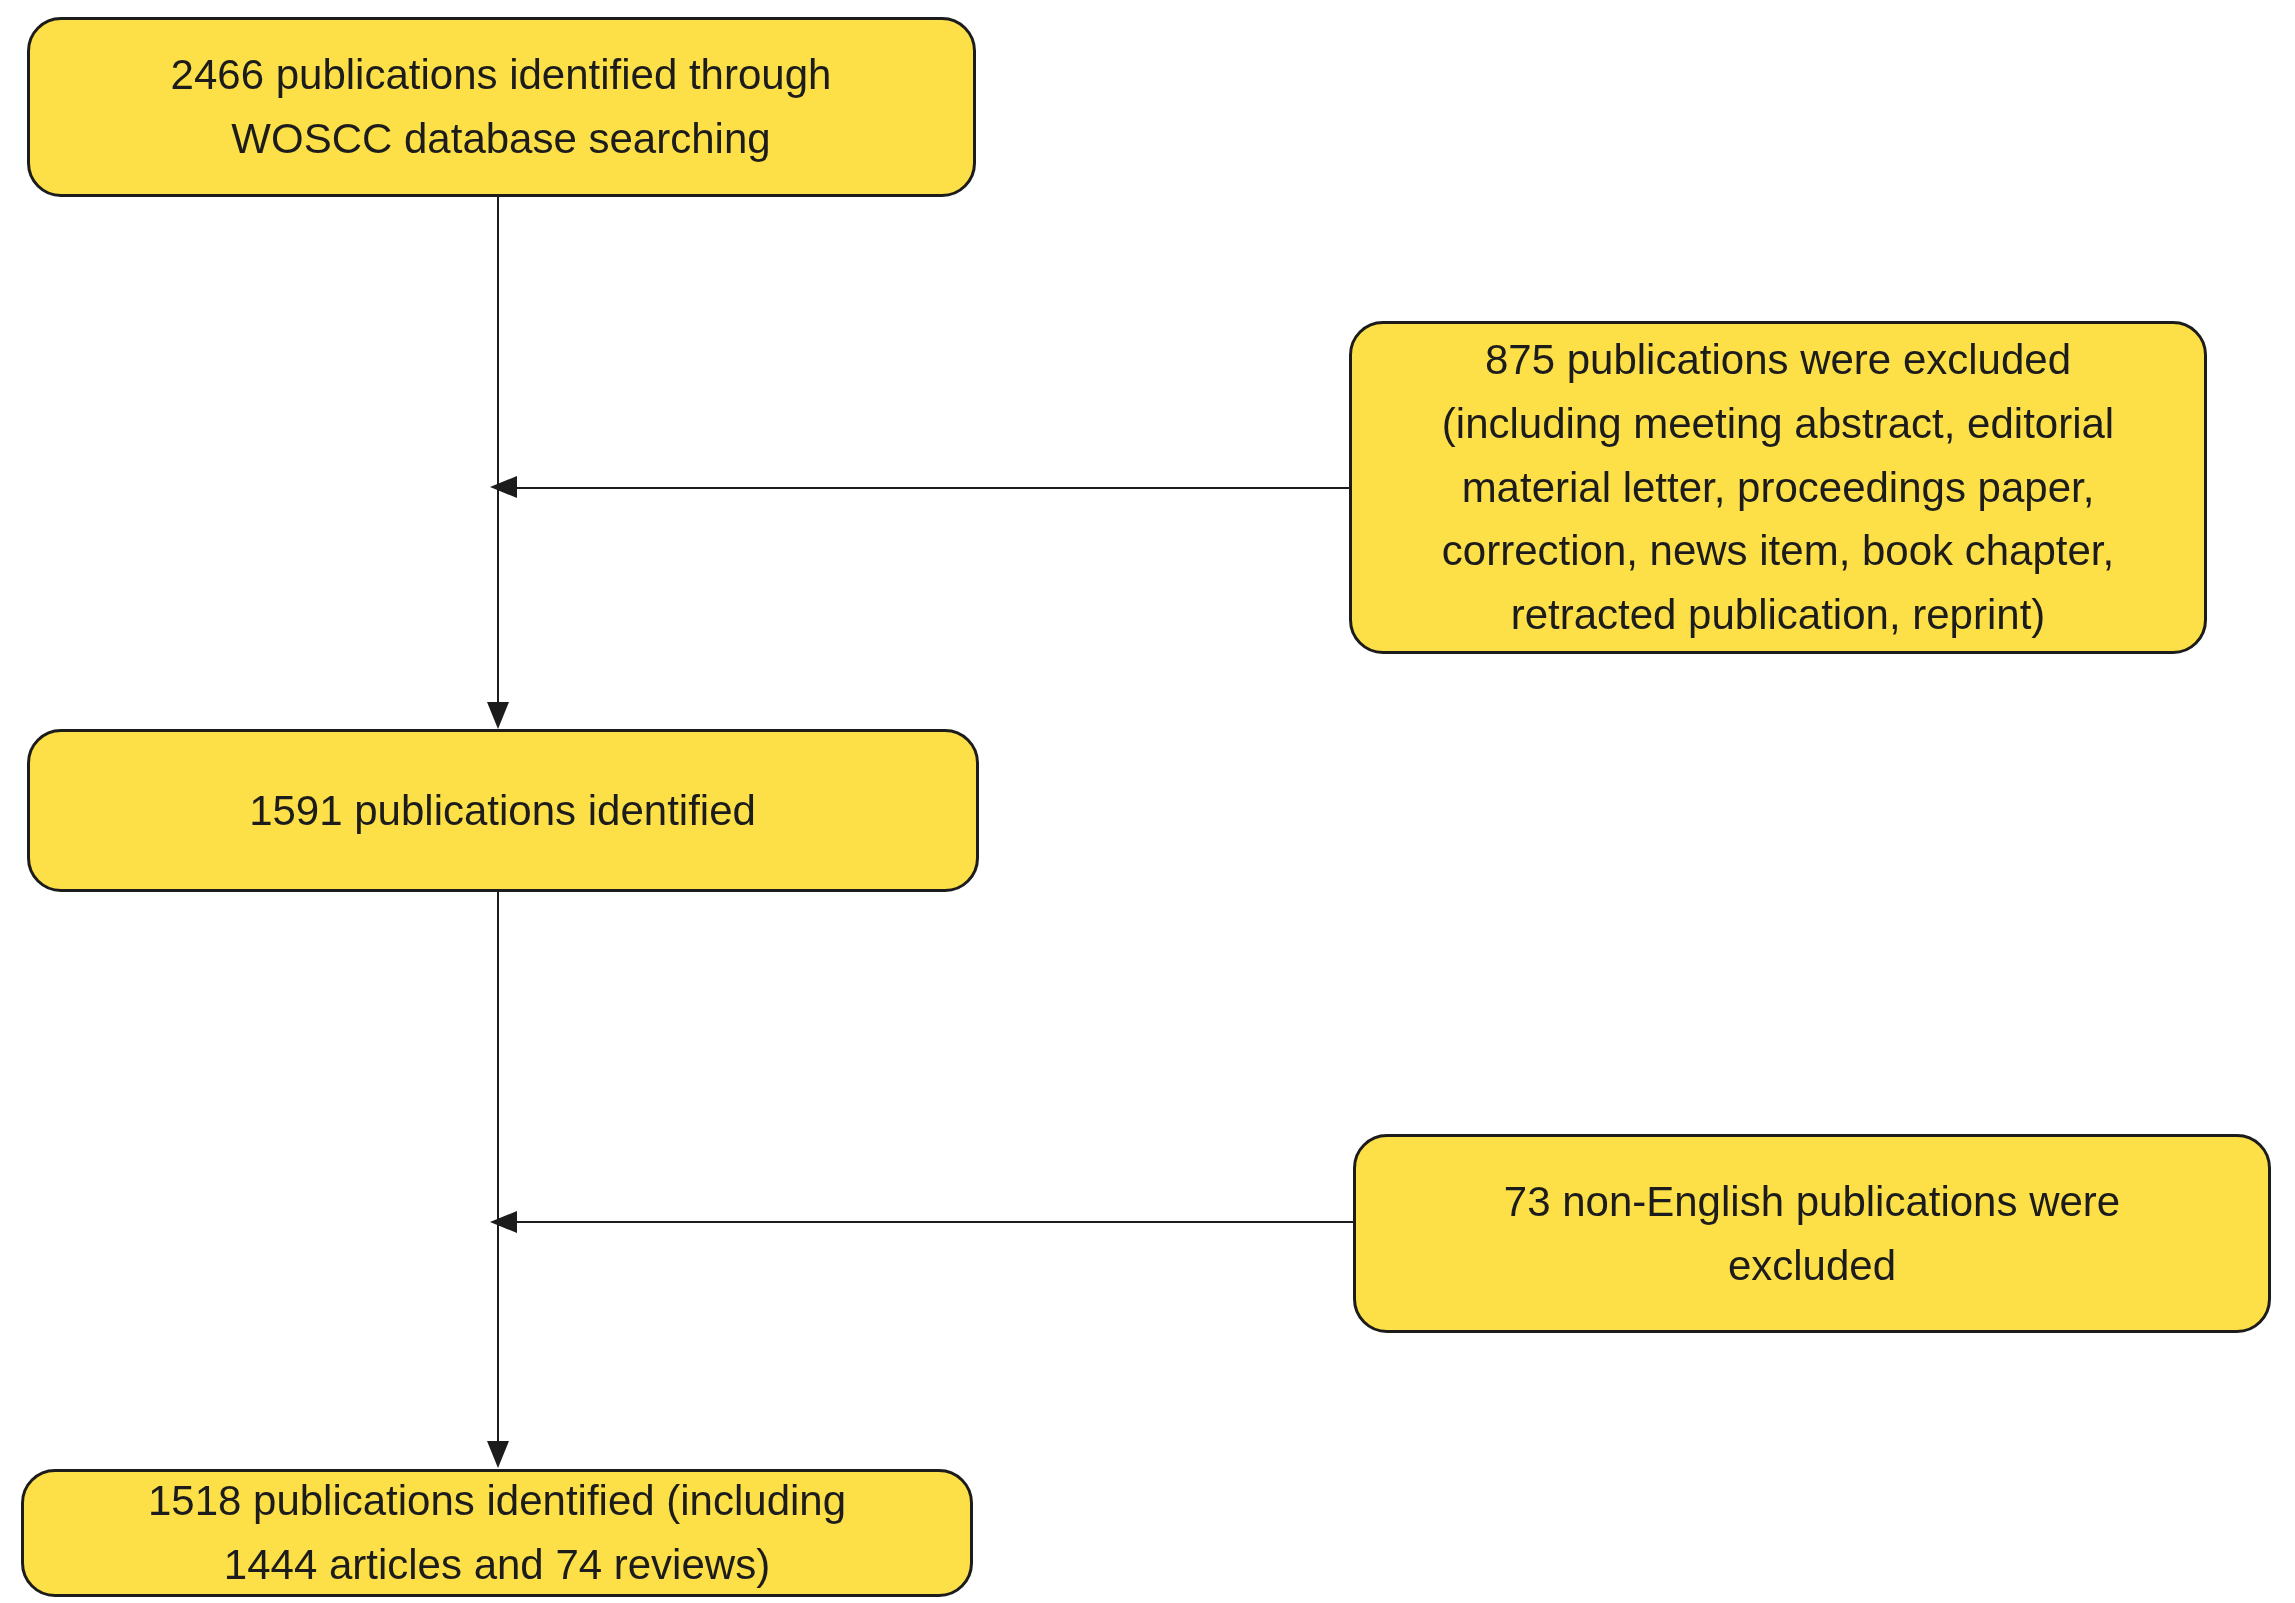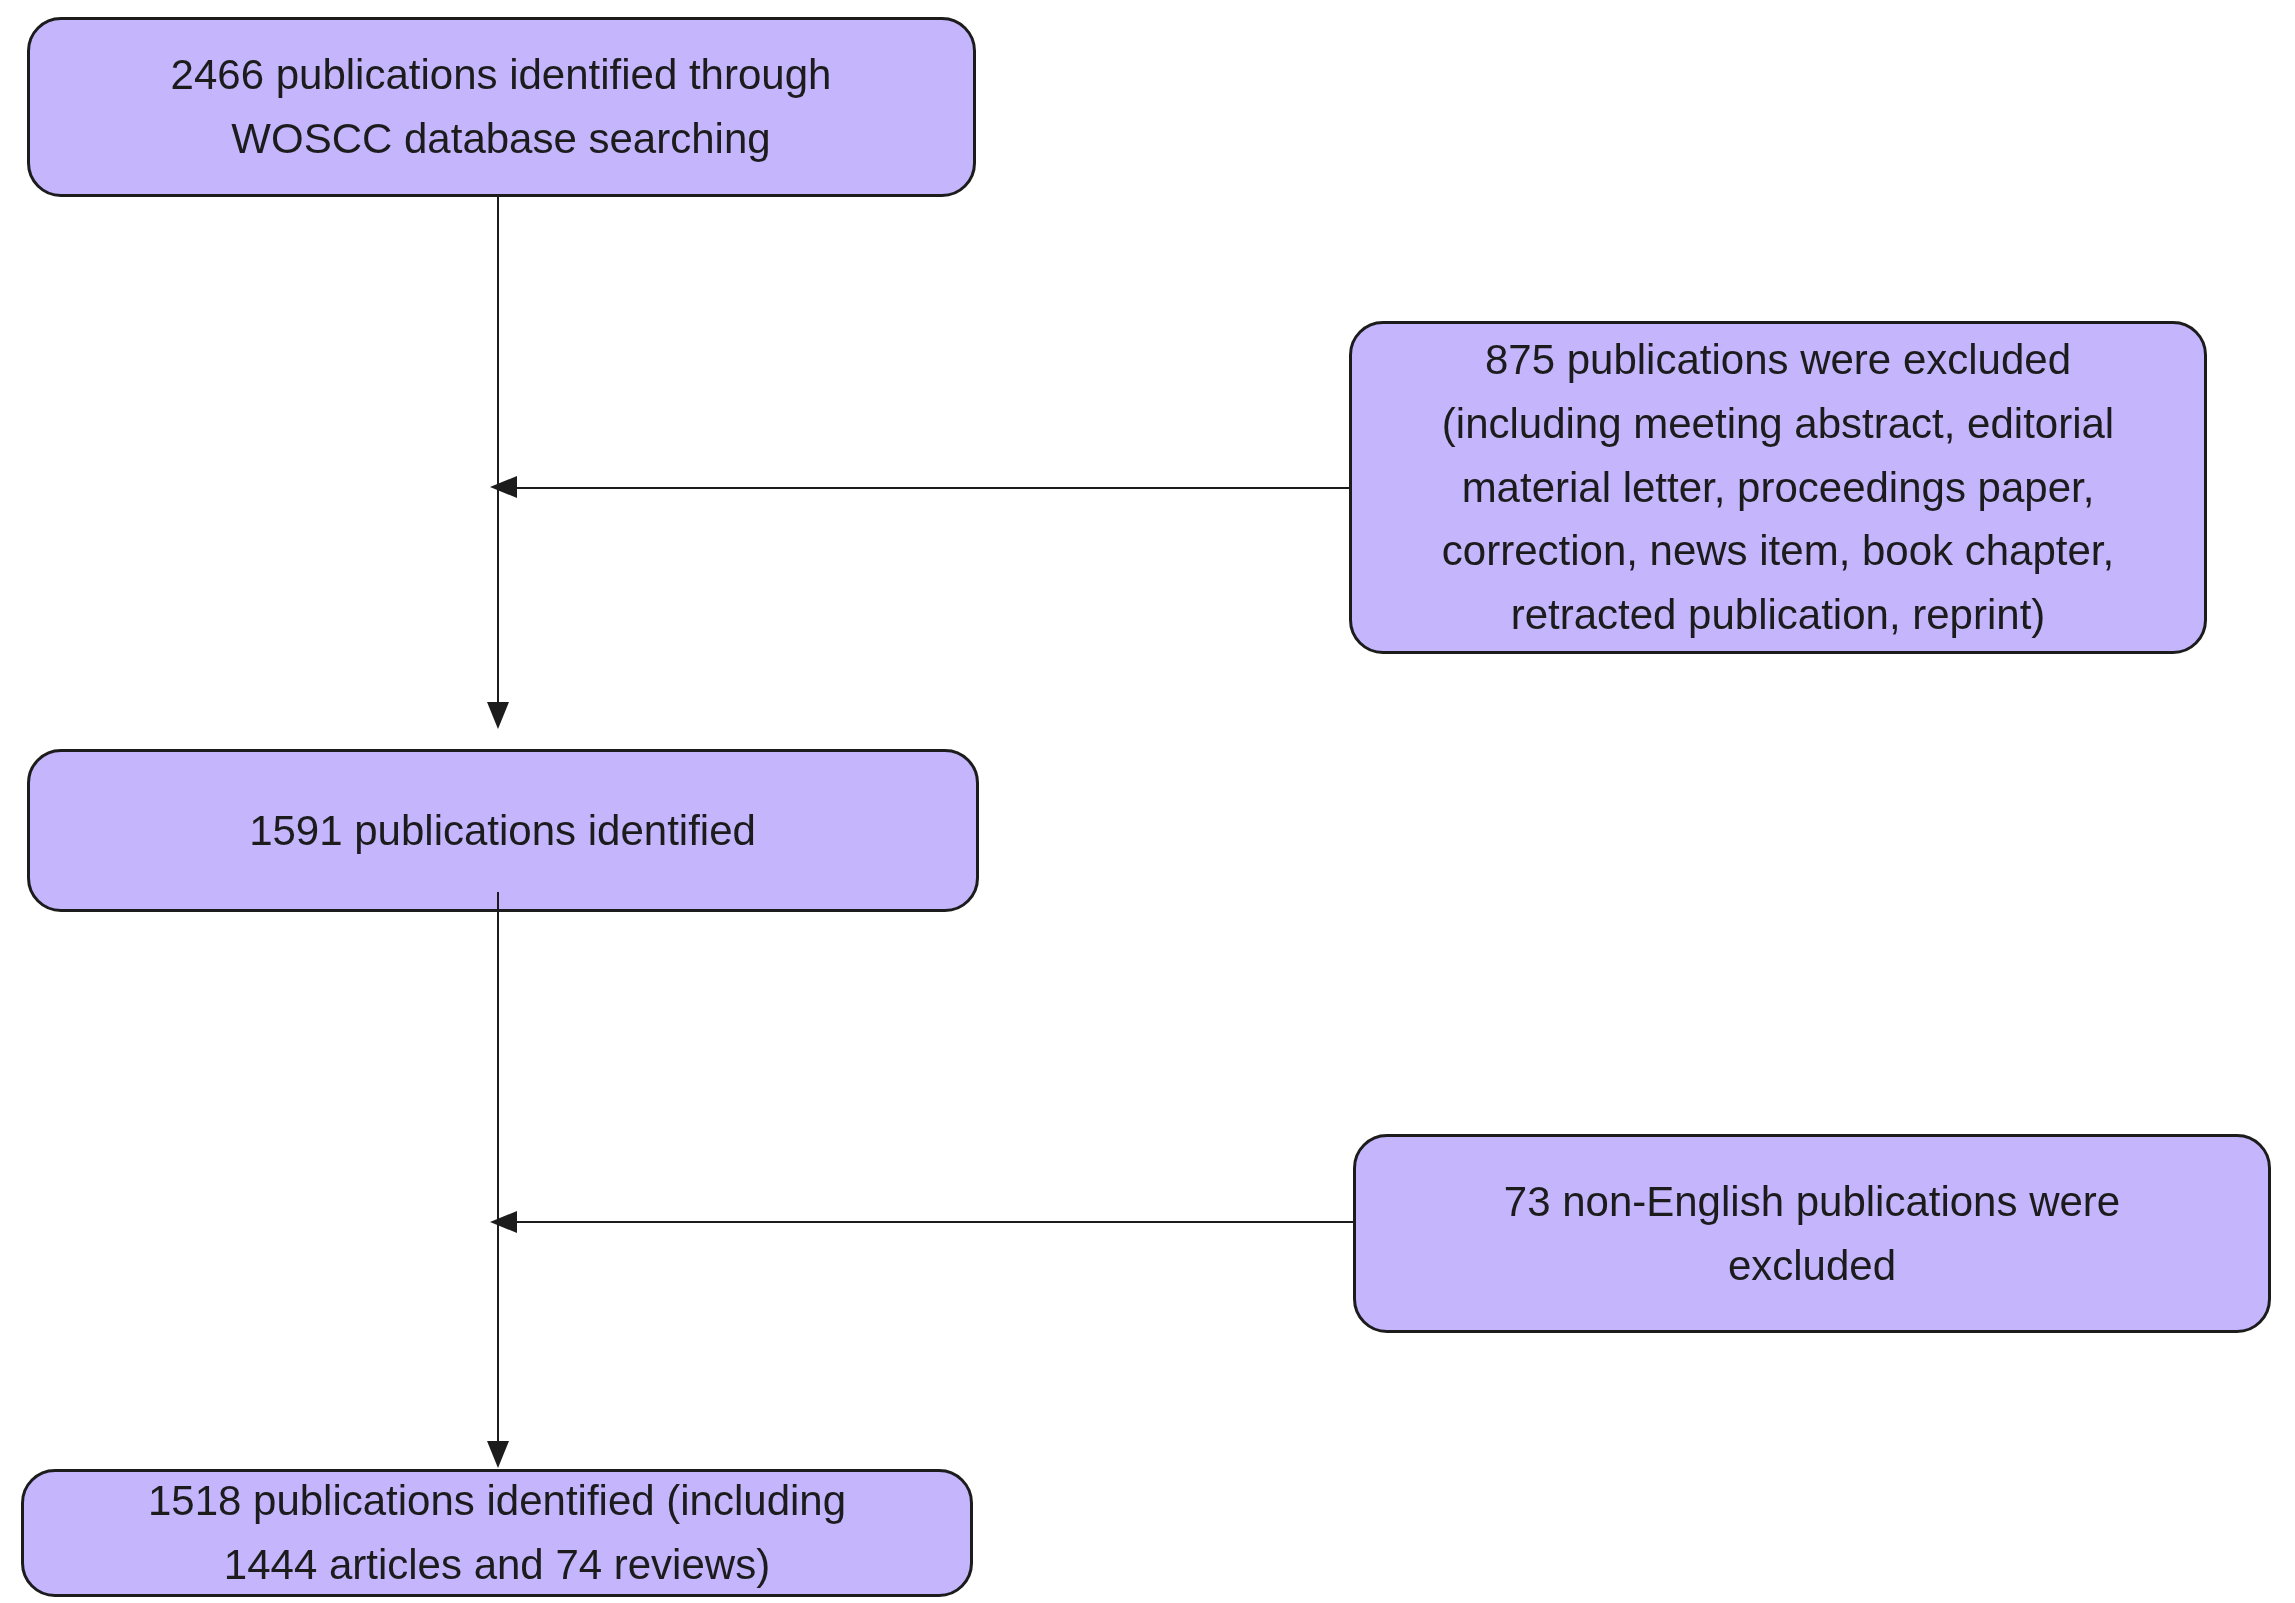--- a/index.html
+++ b/index.html
@@ -11,39 +11,39 @@
     position: relative;
     width: 2295px;
     height: 1603px;
     background: #ffffff;
     font-family: "Liberation Sans", sans-serif;
     color: #1c1c1c;
   }
   .box {
     position: absolute;
     box-sizing: border-box;
-    background: #c4b5fd;
+    background: #fde047;
     border: 3px solid #1c1c1c;
     border-radius: 34px;
     display: flex;
     align-items: center;
     justify-content: center;
     text-align: center;
     padding: 10px 23px;
   }
   .box-text {
     white-space: pre-line;
     font-size: 42px;
     line-height: 1.52;
     color: #1c1c1c;
   }
   
   .box-top        { left: 26.5px;   top: 16.6px;   width: 949px; height: 180px; }
   .box-excluded1  { left: 1349px; top: 321px;  width: 858px; height: 333px; }
-  .box-middle     { left: 26.5px;   top: 729px;  width: 952px; height: 163px; margin-top: 20px; }
+  .box-middle     { left: 26.5px;   top: 729px;  width: 952px; height: 163px; }
   .box-excluded2  { left: 1353px; top: 1134px; width: 918px; height: 199px; justify-content: center; }
   .box-bottom     { left: 21px;   top: 1469px; width: 952px; height: 128px; text-align: center; }
 
   
   .line {
     position: absolute;
     background: #1c1c1c;
   }
   .vline1 { left: 497px; top: 197px;  width: 2.3px; height: 508px; }
   .vline2 { left: 497px; top: 892px; width: 2.3px; height: 552px; }

